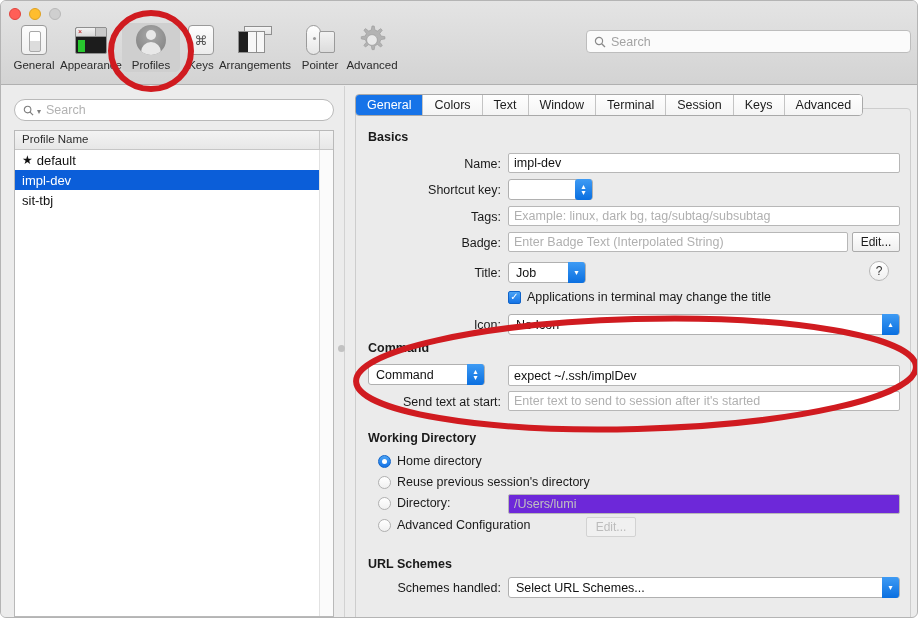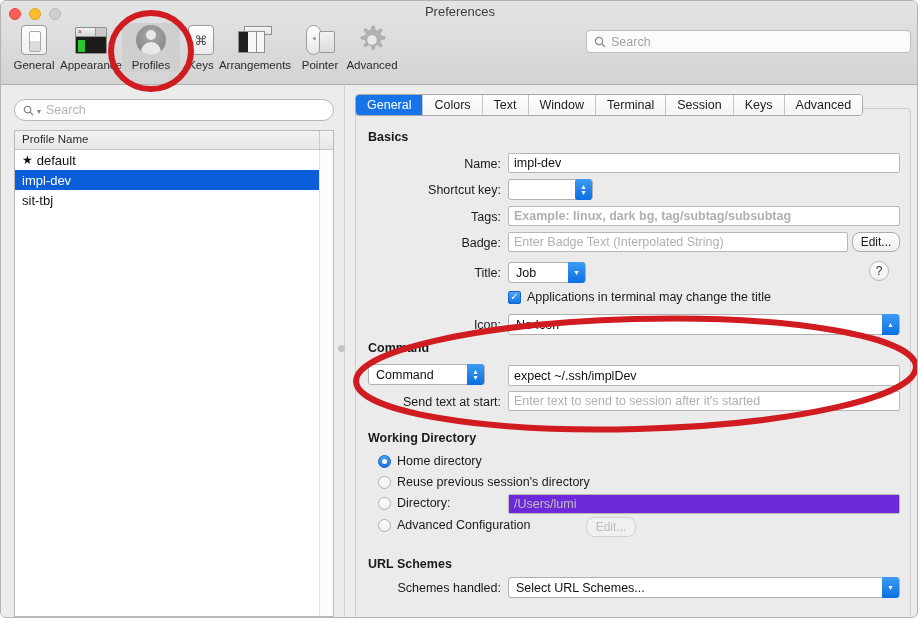--- a/index.html
+++ b/index.html
@@ -245,21 +245,21 @@
     position: absolute; right: 0; top: -1px; bottom: -1px; width: 17px;
     background: linear-gradient(to bottom,#3e9bf4,#0a6fe0);
     border-radius: 0 3px 3px 0;
     display: flex; flex-direction: column; align-items: center; justify-content: center;
     color: #fff; line-height: 6px; font-size: 8px;
   }
   .popup.stepper .knob { border-radius: 3px; }
 
   .smallbtn {
     position: absolute; height: 20px;
-    border: 1px solid #ababab; border-radius: 8px;
+    border: 1px solid #ababab; border-radius: 2px;
     background: linear-gradient(to bottom,#ffffff,#efefef);
     display: flex; align-items: center; justify-content: center;
     font-size: 12px; color: #1a1a1a; padding: 0 8px;
   }
   .smallbtn.disabled { color: #bcbcbc; background: #f0f0f0; border-color:#d2d2d2; }
 
   .cbrow { position: absolute; display: flex; align-items: center; font-size: 12.5px; color:#1a1a1a; }
   .cbox {
     width: 13px; height: 13px; border-radius: 2px; margin-right: 6px;
     background: linear-gradient(to bottom,#4ba3f5,#1473e6);
@@ -288,21 +288,20 @@
 </style>
 </head>
 <body>
 
 <div id="window">
 
   <div id="titlebar">
     <div class="traffic tl-close"></div>
     <div class="traffic tl-min"></div>
     <div class="traffic tl-max"></div>
-    <div id="win-title">Preferences</div>
 
     <div class="tbitem" id="tb-general" style="left:2px;">
       <div class="glyph">
           <div class="ic-general"></div>
         </div>
       <div class="tlabel">General</div>
     </div>
 
     <div class="tbitem" style="left:56px;width:68px;">
       <div class="glyph">
@@ -420,21 +419,21 @@
       <div class="flabel" style="left:20px; top:74px; width:125px;">Shortcut key:</div>
       <div class="popup stepper" style="left:152px; top:70px; width:85px;">
         <span></span>
         <span class="knob">
             <span>▴</span>
             <span>▾</span>
           </span>
       </div>
 
       <div class="flabel" style="left:40px; top:101px; width:105px;">Tags:</div>
-      <div class="tfield ph" style="left:152px; top:97px; width:392px;font-weight:bold;">Example: linux, dark bg, tag/subtag/subsubtag</div>
+      <div class="tfield ph" style="left:152px; top:97px; width:392px;">Example: linux, dark bg, tag/subtag/subsubtag</div>
 
       <div class="flabel" style="left:40px; top:127px; width:105px;">Badge:</div>
       <div class="tfield ph" style="left:152px; top:123px; width:340px;">Enter Badge Text (Interpolated String)</div>
       <div class="smallbtn" style="left:496px; top:123px; width:48px;">Edit...</div>
 
       <div class="flabel" style="left:40px; top:157px; width:105px;">Title:</div>
       <div class="popup" style="left:152px; top:153px; width:78px;">
         <span>Job</span>
         <span class="knob">▾</span>
       </div>

